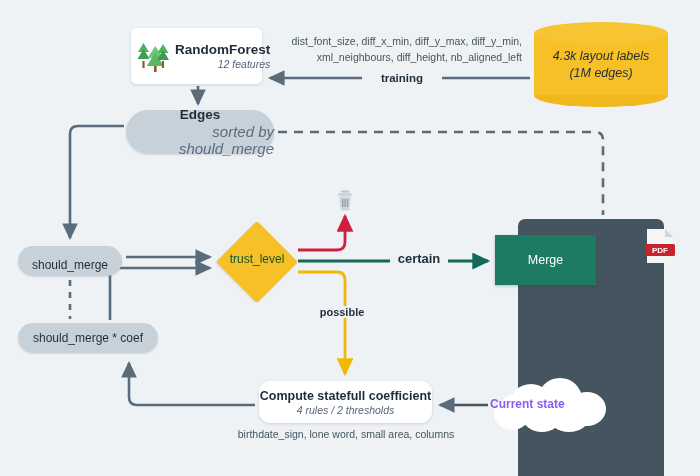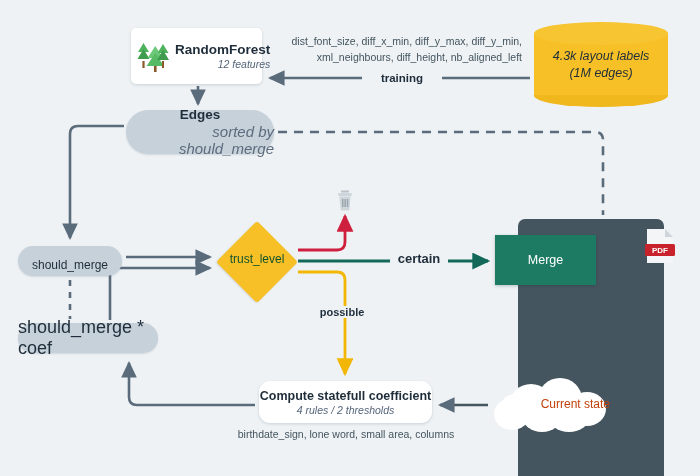--- a/index.html
+++ b/index.html
@@ -38,21 +38,21 @@
     background:#c6d1da;border-radius:22px;
     display:flex;flex-direction:column;align-items:center;justify-content:center;
     box-shadow:0 1px 2px rgba(40,60,80,.14);
   }
   #edges{left:126px;top:110px;width:148px;height:44px;}
   #edges .t{font-size:13.5px;font-weight:bold;color:#1f2d3a;}
   #edges .s{font-size:15px;font-style:italic;color:#5c6b7d;margin-top:1px;text-align:right;}
   #sm{left:18px;top:246px;width:104px;height:30px;}
   #sm .t{font-size:12px;color:#1f2d3a;margin-top:8px;}
   #smc{left:18px;top:323px;width:140px;height:30px;}
-  #smc .t{font-size:18px;color:#1f2d3a;}
+  #smc .t{font-size:12px;color:#1f2d3a;}
 
   
   #trust{left:216px;top:221px;width:82px;height:82px;}
   #trust .dia{width:58px;height:58px;background:#f6c026;transform:rotate(45deg);
     position:absolute;left:12px;top:12px;border-radius:3px;
     box-shadow:0 1px 2px rgba(40,60,80,.15);}
   #trust .dlbl{position:absolute;left:-16px;top:31px;width:114px;text-align:center;
     font-size:12px;color:#14532d;}
 
   
@@ -68,22 +68,22 @@
   #compute{left:259px;top:381px;width:173px;height:42px;background:#ffffff;border-radius:11px;
     box-shadow:0 1px 3px rgba(40,60,80,.18);
     display:flex;flex-direction:column;align-items:center;justify-content:center;}
   #compute .t{font-size:12.5px;font-weight:bold;color:#1f2d3a;}
   #compute .s{font-size:10.5px;font-style:italic;color:#55657a;margin-top:1px;}
   #computecap{left:232px;top:428px;width:228px;text-align:center;font-size:10.5px;color:#44555f;}
 
   
   #cloud{left:490px;top:378px;width:120px;height:54px;}
   #cloud .c{position:absolute;background:#ffffff;border-radius:50%;}
-  #cloud .lbl{position:absolute;left:0;top:19px;width:120px;text-align:right;
-    font-size:12px;color:#c2410c;z-index:3;}
+  #cloud .lbl{position:absolute;left:0;top:19px;width:120px;text-align:left;
+    font-size:12px;color:#8b5cf6;z-index:3;font-weight:bold;}
 
   
   .ftext{position:absolute;color:#44555f;}
   #feat{left:262px;top:34px;width:260px;text-align:right;font-size:10.5px;line-height:1.5;}
   #lbl-training{left:362px;top:72px;width:80px;text-align:center;font-size:11.5px;font-weight:bold;
     color:#1f2d3a;background:#eef2f5;}
   #lbl-certain{left:390px;top:251px;width:58px;text-align:center;font-size:13px;font-weight:bold;
     color:#1f2d3a;background:#eef2f5;}
   #lbl-possible{left:311px;top:306px;width:62px;text-align:center;font-size:11px;font-weight:bold;
     color:#1f2d3a;background:#eef2f5;}

